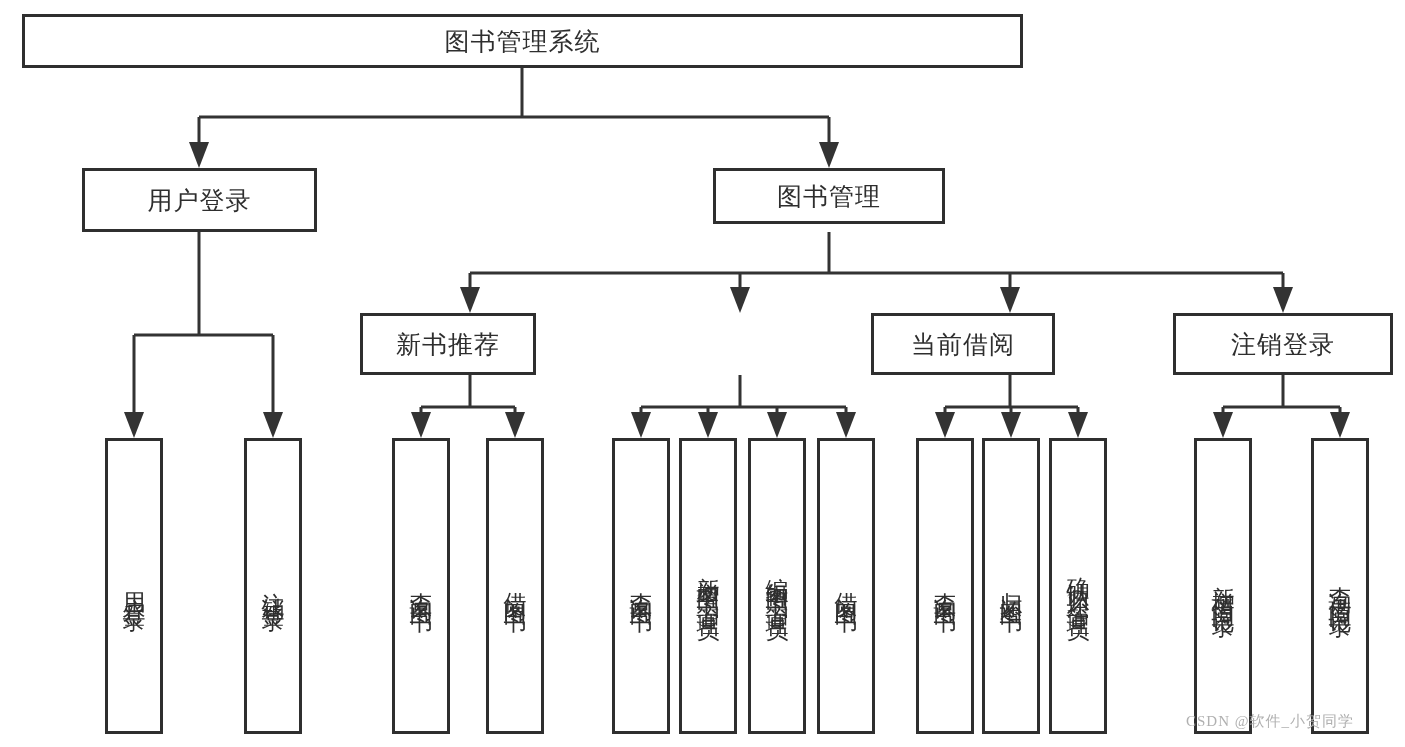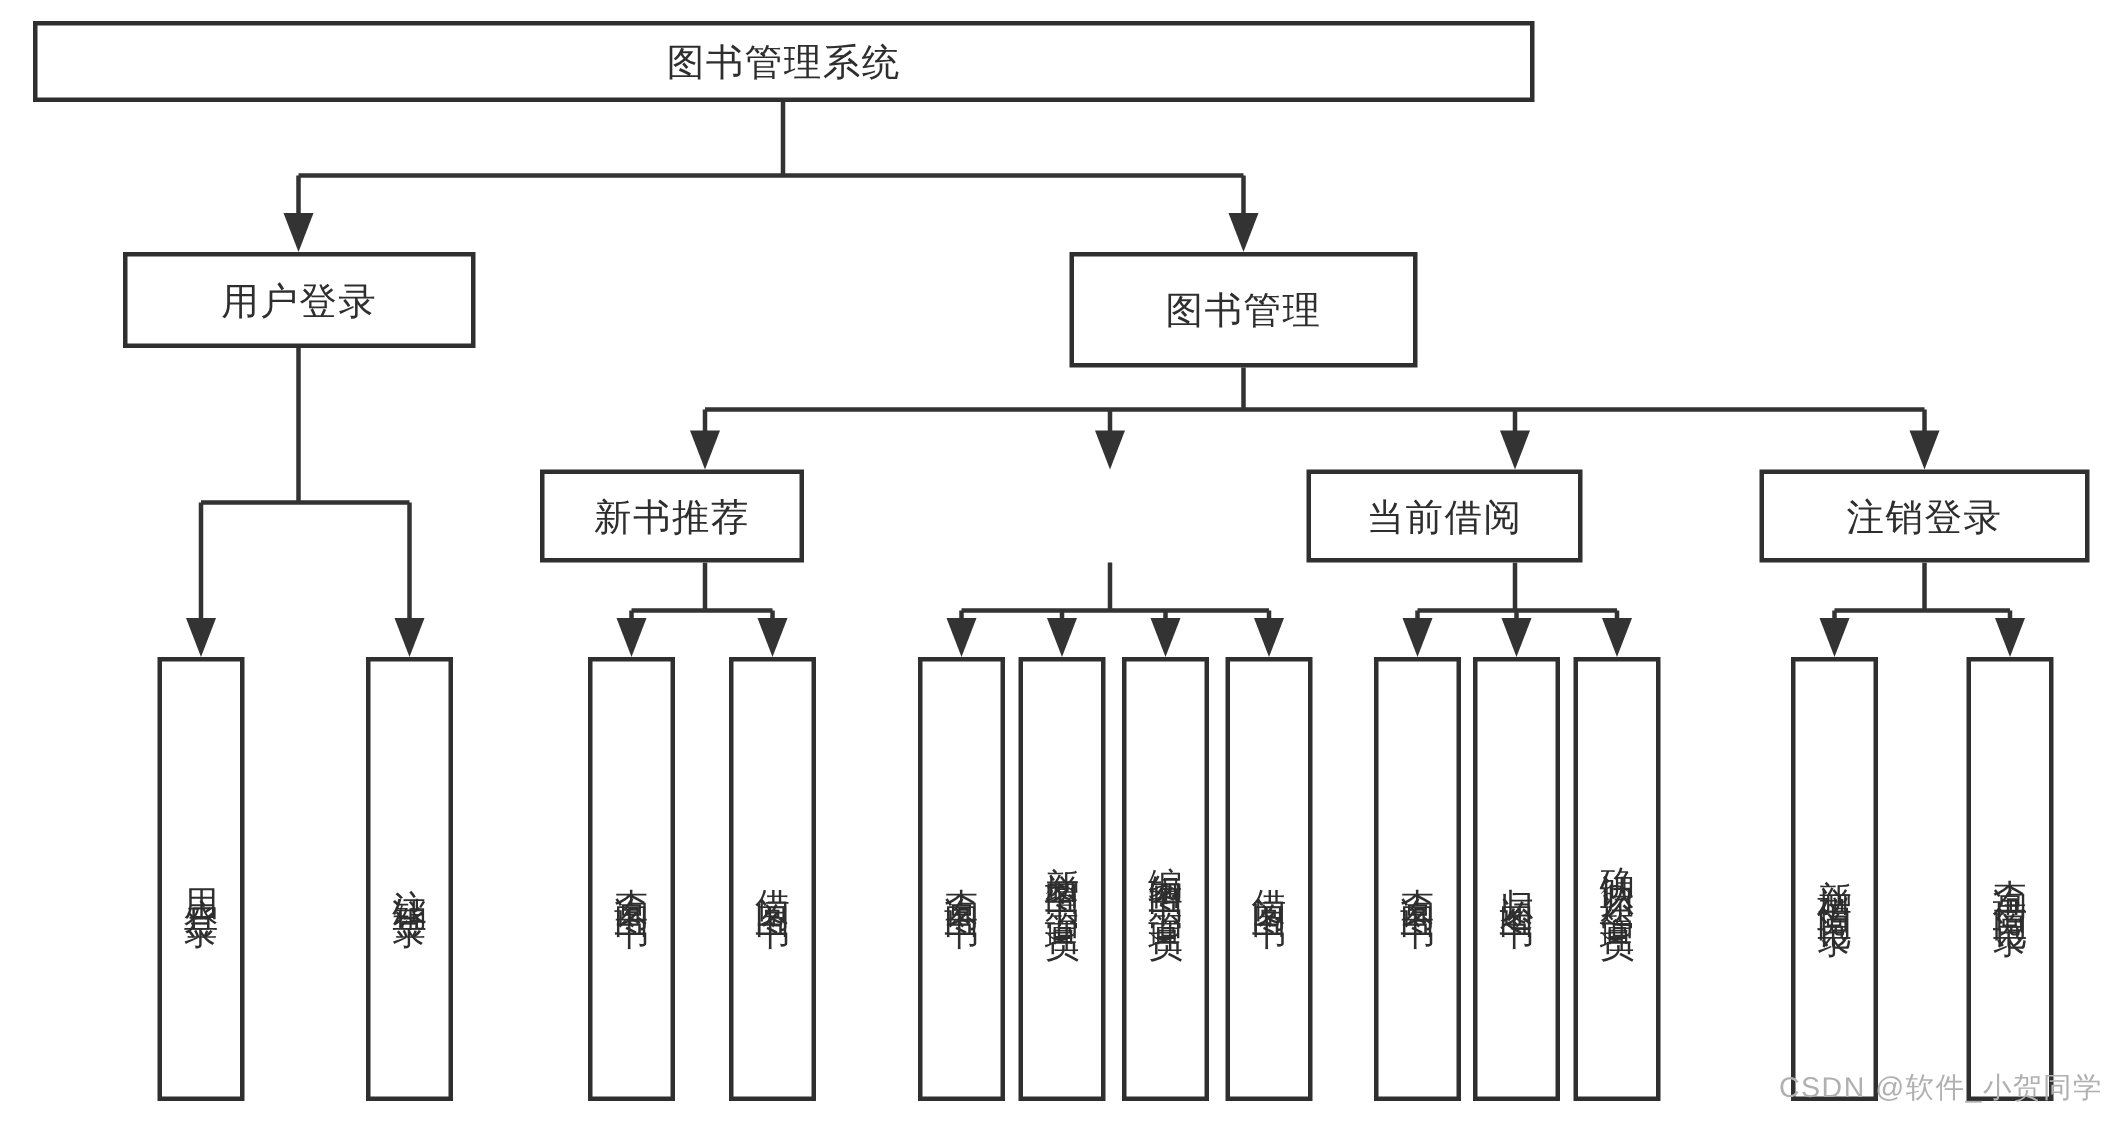--- a/index.html
+++ b/index.html
@@ -6,21 +6,21 @@
     --line:#333333;
     --border:#2f2f2f;
     --text:#2e2e2e;
     --wm:#b0b0b0;
   }
   html,body{margin:0;padding:0;background:#ffffff;}
   .canvas{
     position:relative;
     width:1405px;height:747px;
     background:#ffffff;
-    font-family:Liberation Sans, sans-serif;
+    font-family:Liberation Serif, serif;
     overflow:hidden;
   }
   svg.connectors{position:absolute;left:0;top:0;z-index:1;}
   .conn{stroke:var(--line);stroke-width:3;fill:none;}
   .arr{fill:var(--line);stroke:none;}
   .hbox{
     position:absolute;z-index:2;
     box-sizing:border-box;
     border:3px solid var(--border);
     background:#ffffff;
@@ -37,21 +37,21 @@
     background:#ffffff;
     display:flex;align-items:center;justify-content:center;
     writing-mode:vertical-rl;
     text-orientation:mixed;
     font-size:23px;color:var(--text);
     letter-spacing:6px;
     line-height:1;
   }
   .watermark{
     position:absolute;left:1186px;top:712px;z-index:5;
-    font-size:19px;color:var(--wm);
+    font-size:15px;color:var(--wm);
     letter-spacing:1px;white-space:nowrap;
   }
 </style>
 </head>
 <body>
 
 <div class="canvas">
 
   <svg class="connectors" width="1405" height="747" viewBox="0 0 1405 747" xmlns="http://www.w3.org/2000/svg">
 
@@ -85,21 +85,21 @@
     <polygon class="arr" points="1068,412 1088,412 1078,438"></polygon>
 
     <path class="conn" d="M1283 375 V407 M1223 407 H1340 M1223 407 V416 M1340 407 V416"></path>
     <polygon class="arr" points="1213,412 1233,412 1223,438"></polygon>
     <polygon class="arr" points="1330,412 1350,412 1340,438"></polygon>
   </svg>
 
   <div class="hbox" style="left:22px;top:14px;width:1001px;height:54px">图书管理系统</div>
 
   <div class="hbox" style="left:82px;top:168px;width:235px;height:64px">用户登录</div>
-  <div class="hbox" style="left:713px;top:168px;width:232px;height:77px">图书管理</div>
+  <div class="hbox" style="left:713px;top:168px;width:232px;height:56px">图书管理</div>
 
   <div class="hbox" style="left:360px;top:313px;width:176px;height:62px">新书推荐</div>
   <div class="hbox" style="left:871px;top:313px;width:184px;height:62px">当前借阅</div>
   <div class="hbox" style="left:1173px;top:313px;width:220px;height:62px">注销登录</div>
 
   <div class="vbox" style="left:105px">用户登录</div>
   <div class="vbox" style="left:244px">注销登录</div>
   <div class="vbox" style="left:392px">查询图书</div>
   <div class="vbox" style="left:486px">借阅图书</div>
   <div class="vbox" style="left:612px">查询图书</div>

